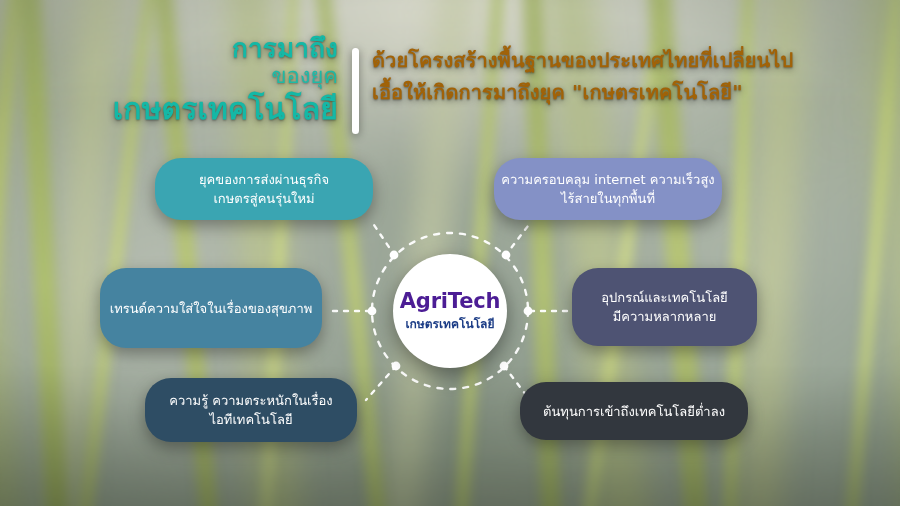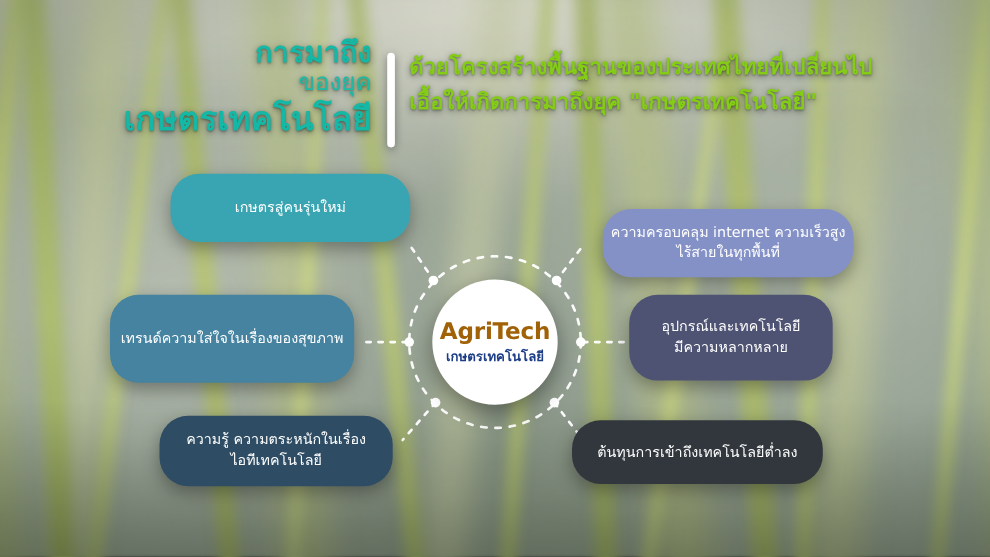--- a/index.html
+++ b/index.html
@@ -60,60 +60,60 @@
 
   .divider{
     position:absolute; left:352px; top:14px;
     width:7px; height:86px; border-radius:4px;
     background:#ffffff;
     box-shadow:0 2px 8px rgba(0,0,0,.38);
   }
 
   .head-right{
     position:absolute; left:372px; top:10px; width:520px;
-    color:#84cc16;
+    color:#a16207;
     text-shadow:0 2px 7px rgba(0,0,0,.45), 0 1px 2px rgba(0,0,0,.35);
   }
   .hr-1{ font-size:20px; font-weight:bold; line-height:32px; letter-spacing:.1px; }
   .hr-2{ font-size:20px; font-weight:bold; line-height:32px; letter-spacing:.1px; }
 
   
   .links{ position:absolute; inset:0; pointer-events:none; }
 
   
   .hub{
     position:absolute; left:393px; top:254px;
     width:114px; height:114px;
     border-radius:50%;
     background:#ffffff;
     box-shadow:0 7px 20px rgba(0,0,0,.40);
     display:flex; flex-direction:column;
     align-items:center; justify-content:center;
     gap:1px;
   }
-  .hub-en{ font-size:21px; font-weight:bold; color:#a16207; letter-spacing:-.2px; }
+  .hub-en{ font-size:21px; font-weight:bold; color:#4c1d95; letter-spacing:-.2px; }
   .hub-th{ font-size:12px; font-weight:bold; color:#1b3c86; }
 
   
   .pill{
     position:absolute;
     border-radius:26px;
     color:#ffffff;
     display:flex; flex-direction:column;
     align-items:center; justify-content:center;
     text-align:center;
     box-shadow:0 6px 16px rgba(0,0,0,.35);
     padding:0 14px;
   }
   .pill .ln{ font-size:13px; line-height:19px; font-weight:normal; white-space:nowrap; }
 
   #pill-tl{ left:155px; top:158px;  width:218px; height:62px; background:#3AA5B2; }
   #pill-ml{ left:100px; top:268px;  width:222px; height:80px; background:#4583A0; }
   #pill-bl{ left:145px; top:378px;  width:212px; height:64px; background:#2E4D64; }
-  #pill-tr{ left:548px; top:158px;  width:228px; height:62px; background:#8491C6;margin-top:32px; }
+  #pill-tr{ left:494px; top:158px;  width:228px; height:62px; background:#8491C6; }
   #pill-mr{ left:572px; top:268px;  width:185px; height:78px; background:#4E5373; }
   #pill-br{ left:520px; top:382px;  width:228px; height:58px; background:#32373E; }
 </style>
 </head>
 <body>
 
 <div class="stage">
 
   <div class="bg">
     <div class="bg-base"></div>
@@ -188,20 +188,21 @@
     <line x1="504" y1="366" x2="530" y2="400" stroke="#ffffff" stroke-width="2.4" stroke-dasharray="4 7" stroke-linecap="round" opacity="0.95"></line>
     <circle cx="504" cy="366" r="4.4" fill="#ffffff"></circle>
   </svg>
 
   <div class="hub">
     <div class="hub-en">AgriTech</div>
     <div class="hub-th">เกษตรเทคโนโลยี</div>
   </div>
 
   <div class="pill" id="pill-tl">
+    <div class="ln">ยุคของการส่งผ่านธุรกิจ</div>
     <div class="ln">เกษตรสู่คนรุ่นใหม่</div>
   </div>
 
   <div class="pill" id="pill-ml">
     <div class="ln">เทรนด์ความใส่ใจในเรื่องของสุขภาพ</div>
   </div>
 
   <div class="pill" id="pill-bl">
     <div class="ln">ความรู้ ความตระหนักในเรื่อง</div>
     <div class="ln">ไอทีเทคโนโลยี</div>

